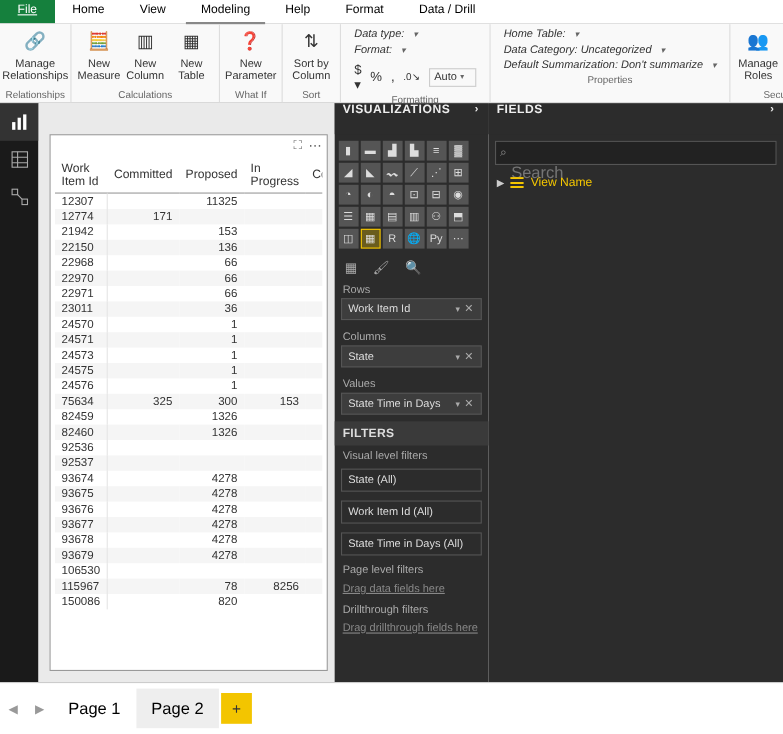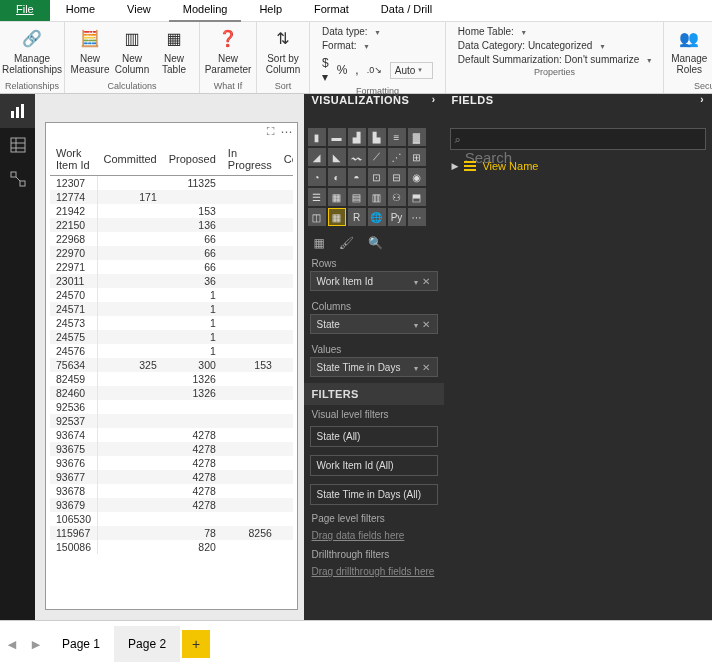--- a/index.html
+++ b/index.html
@@ -9,21 +9,21 @@
 .menu-tab:first-child { background:#15803d; color:#fff;text-decoration:underline; }
 .menu-tab.active { color:#000; }
 .menu-tab.active::after { content:""; position:absolute; bottom:-1px; left:2px; right:2px; height:2px; background:#888; }
 .ribbon { height:72px; display:flex; background:#f9f9f9; border-bottom:1px solid #ccc; }
 .ribbon-group { display:flex; flex-direction:column; align-items:center; border-right:1px solid #ddd; padding:2px 4px 0; position:relative; }
 .ribbon-items { display:flex; flex:1; }
 .ribbon-item { display:flex; flex-direction:column; align-items:center; justify-content:flex-start; width:42px; padding-top:2px; cursor:pointer; font-size:10px; color:#333; line-height:11px; text-align:center; }
 .ribbon-item .ric { width:24px; height:24px; margin-bottom:3px; display:flex; align-items:center; justify-content:center; font-size:16px; }
 .ribbon-label { font-size:9px; color:#666; height:12px; text-align:center; width:100%; }
 .ribbon-wide { display:flex; flex-direction:column; padding:2px 8px; font-size:10px; color:#333; gap:3px; }
-.ribbon-row { display:flex; align-items:center; gap:6px; font-size:10px; white-space:nowrap; }
+.ribbon-row { display:flex; align-items:center; gap:6px; font-size:10px; white-space:nowrap;font-style:italic; }
 .ribbon-row .caret::after { content:"▾"; font-size:8px; margin-left:2px; color:#666; }
 .format-row { display:flex; align-items:center; gap:8px; margin-top:2px; font-size:12px; color:#333; }
 .auto-box { border:1px solid #ccc; padding:0 10px 0 4px; font-size:10px; display:flex; align-items:center; height:17px; }
 .auto-box::after { content:"▾"; font-size:7px; margin-left:3px; color:#666; }
 .main { display:flex; height:526px; }
 .leftrail { width:35px; background:#1a1a1a; display:flex; flex-direction:column; }
 .rail-btn { height:34px; display:flex; align-items:center; justify-content:center; cursor:pointer; color:#aaa; }
 .rail-btn.active { background:#333; color:#fff; }
 .canvas { flex:1; background:#eaeaea; position:relative; overflow:hidden; }
 .visual { position:absolute; left:10px; right:6px; top:28px; bottom:10px; background:#fff; border:1px solid #999; }
@@ -50,21 +50,21 @@
 .filter-head { background:#3a3a3a; color:#ddd; font-size:11px; font-weight:600; padding:5px 8px; letter-spacing:.3px;}
 .filter-box { margin:4px 6px; border:1px solid #555; padding:4px 6px; font-size:10px; color:#ddd; }
 .hint { font-size:10px; color:#888; padding:4px 8px;text-decoration:underline; }
 .search { margin:6px; display:flex; align-items:center; background:#222; border:1px solid #555; height:22px; padding:0 4px; }
 .search input { flex:1; background:transparent; border:none; color:#ccc; font-size:15px; outline:none;margin-top:37px; }
 .field-item { display:flex; align-items:center; gap:6px; padding:4px 8px; font-size:11px; color:#f3c500; cursor:pointer;}
 .field-item .tri { color:#ccc; font-size:9px; }
 .field-item .tbl { display:inline-block; width:12px; height:10px; background:repeating-linear-gradient(#f3c500 0 2px,transparent 2px 4px); }
 .footer { height:47px; background:#fff; border-top:1px solid #ccc; display:flex; align-items:center; }
 .nav-ar { width:24px; height:24px; display:flex; align-items:center; justify-content:center; color:#999; cursor:pointer; font-size:11px;}
-.page-tab { padding:0 14px; height:36px; display:flex; align-items:center; font-size:12px; cursor:pointer; }
+.page-tab { padding:0 14px; height:36px; display:flex; align-items:center; font-size:15px; cursor:pointer; }
 .page-tab.active { background:#eee; }
 .add-page { width:28px; height:28px; background:#f3c500; display:flex; align-items:center; justify-content:center; font-size:14px; color:#333; cursor:pointer; margin-left:2px;}
 svg { display:block; }
 </style>
 </head>
 <body>
 
 <div class="menubar">
   <div class="menu-tab">File</div>
   <div class="menu-tab">Home</div>

